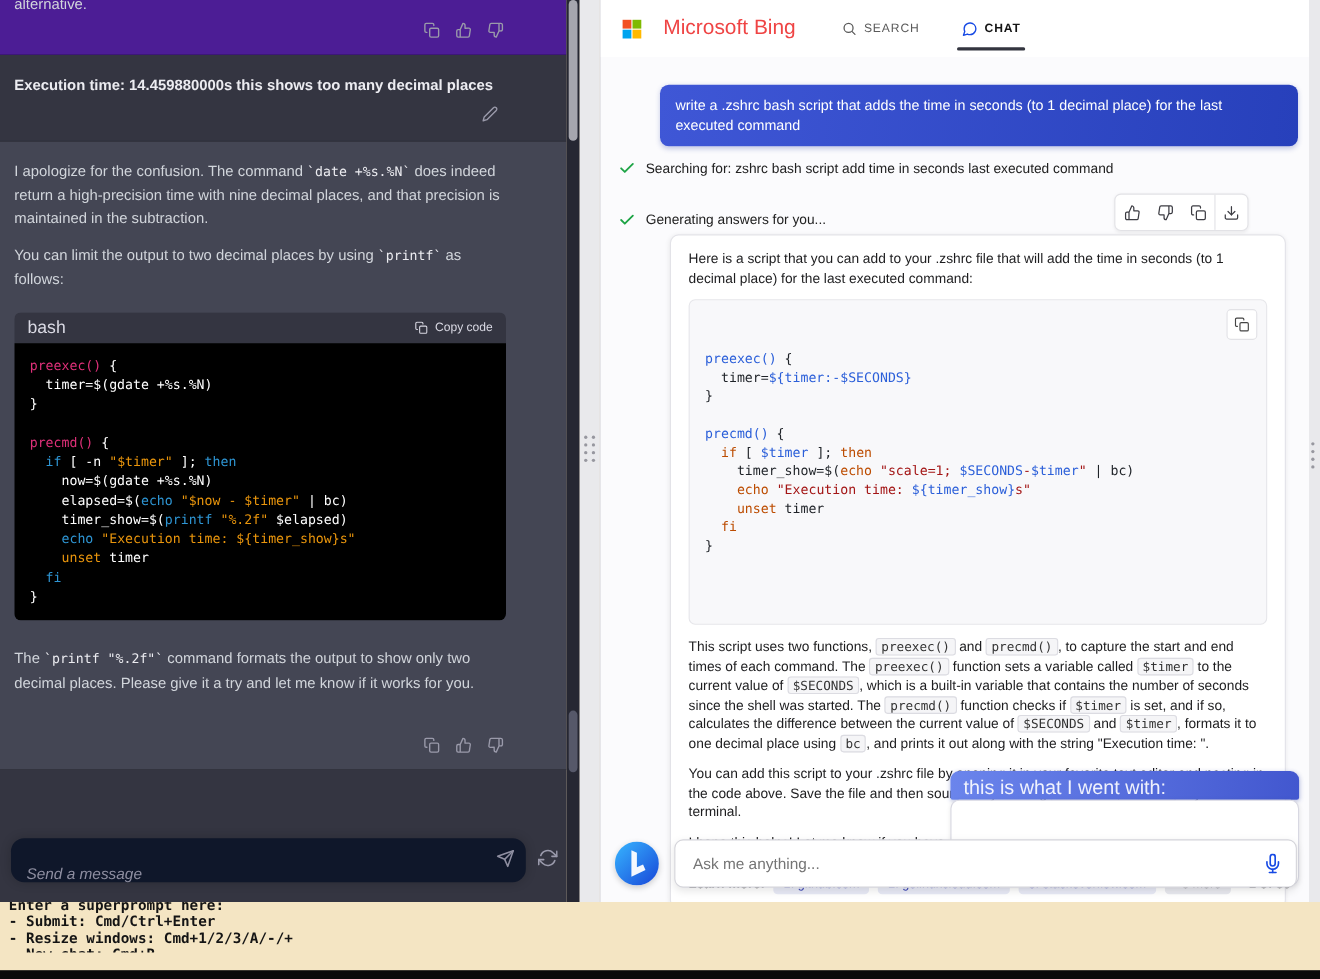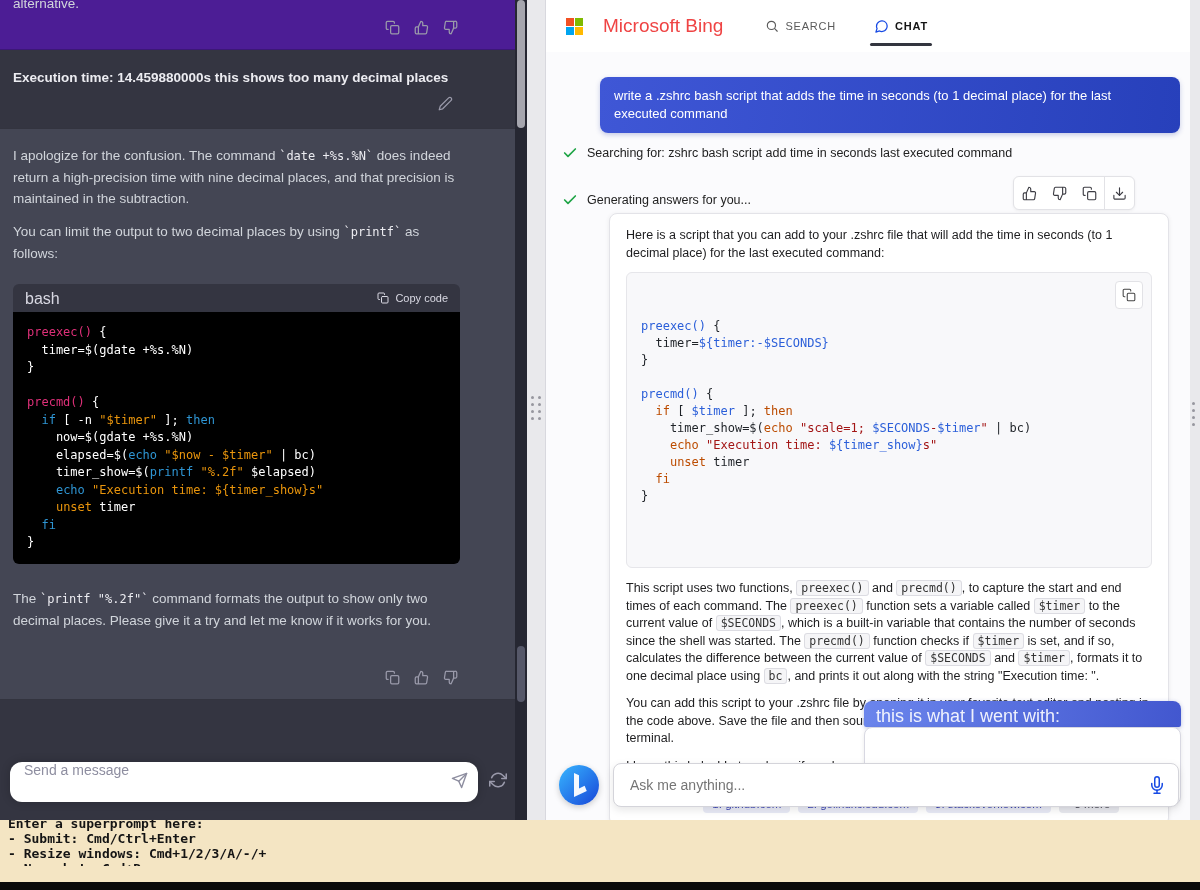--- a/index.html
+++ b/index.html
@@ -29,21 +29,21 @@
   .code-head { height:28px; background:#343541; display:flex; align-items:center; justify-content:space-between; padding:0 12px; }
   .code-lang { font-size:16px; color:#d9d9e3; }
   .copy-code-btn { display:flex; align-items:center; gap:6px; font-size:11px; color:#d9d9e3; background:none; border:none; cursor:pointer; }
   .code-body { background:#000; padding:12px 14px; font-family:"DejaVu Sans Mono", monospace; font-size:12px; line-height:17.5px; color:#fff; white-space:pre; }
   .code-body .tk-p { color:#ffffff; }
   .code-body .tk-fn { color:#df3079; }
   .code-body .tk-kw { color:#2e95d3; }
   .code-body .tk-str { color:#e9950c; }
   .code-body .tk-bi { color:#e9950c; }
   .asst-actions { position:absolute; right:57px; bottom:14px; }
-  .chat-input { position:absolute; left:10px; top:762px; width:468px; height:40px; background:#ffffff; border-radius:12px; box-shadow:0 0 10px rgba(0,0,0,.2); display:flex; align-items:flex-start; cursor:text; }
+  .chat-input { position:absolute; left:10px; top:762px; width:468px; height:40px; background:#0f172a; border-radius:12px; box-shadow:0 0 10px rgba(0,0,0,.2); display:flex; align-items:flex-end; cursor:text;font-style:italic; }
   .chat-input .placeholder { padding-left:14px; font-size:14px; color:#8e8ea0; }
   .send-btn { position:absolute; right:10px; top:10px; background:none; border:none; color:#8e8ea0; cursor:pointer; padding:0; }
   .regen-btn { position:absolute; left:489px; top:771px; background:none; border:none; color:#9a9aab; cursor:pointer; padding:0; }
 
   
   .left-scroll { position:absolute; left:515px; top:0; width:12px; height:820px; background:#262732; }
   .sthumb1 { position:absolute; left:2px; top:0; width:8px; height:128px; border-radius:4px; background:#a6a6ae; }
   .sthumb2 { position:absolute; left:2px; top:646px; width:8px; height:56px; border-radius:4px; background:#565869; }
   .gap-strip { position:absolute; left:527px; top:0; width:18px; height:820px; background:#e9e9ec; }
   .grip { position:absolute; display:grid; grid-template-columns:repeat(2,3px); grid-gap:4px; cursor:col-resize; }

